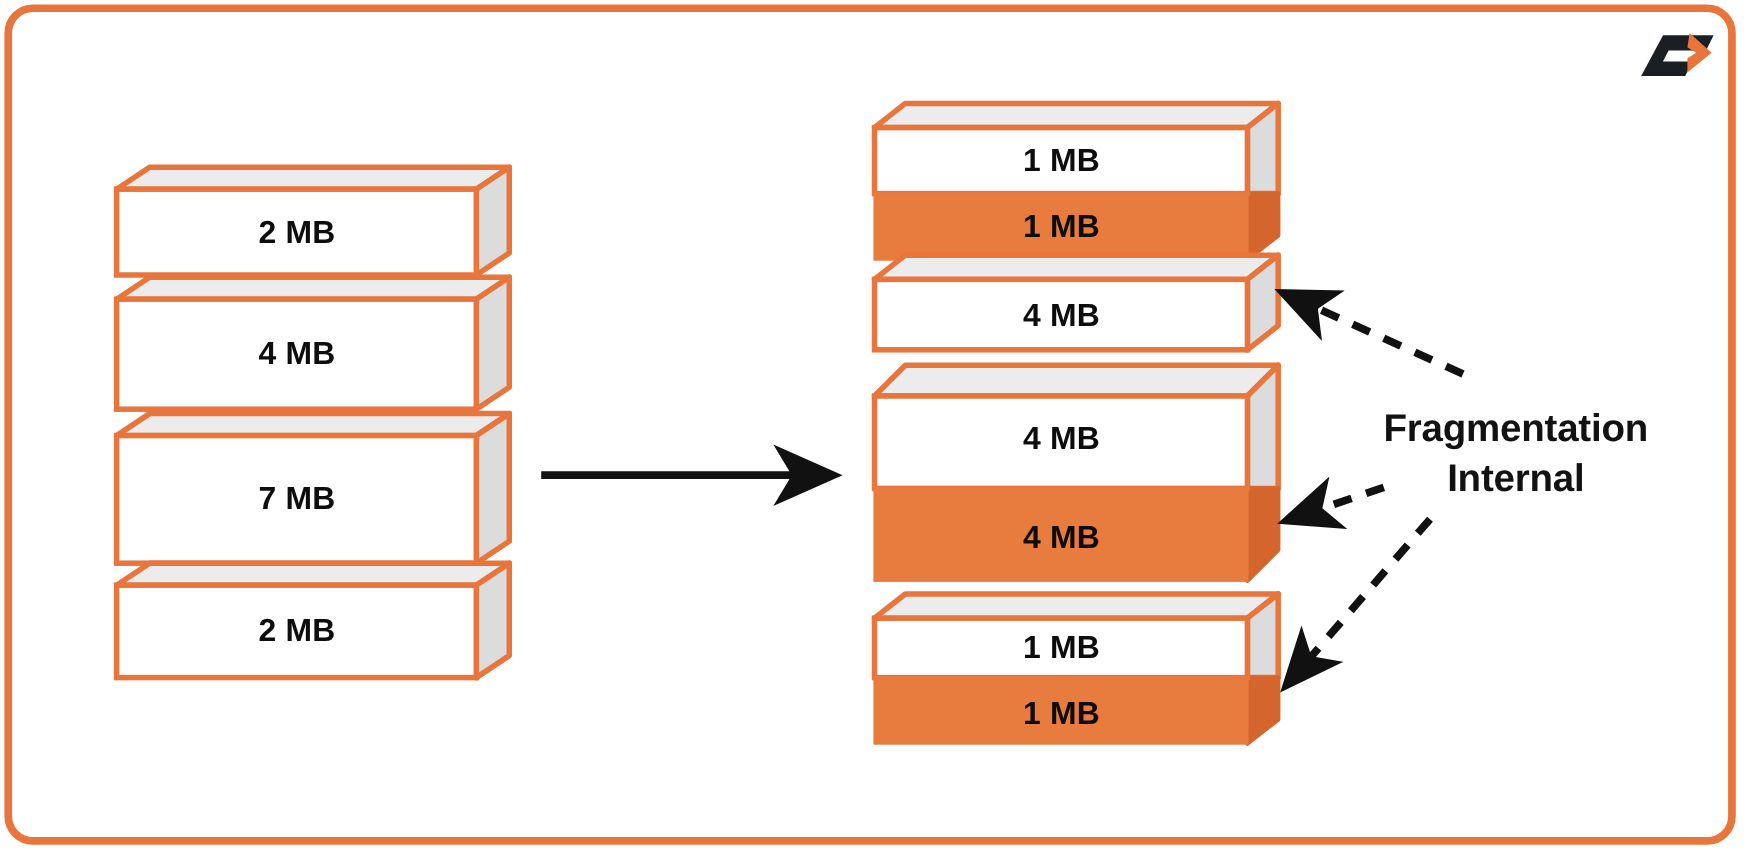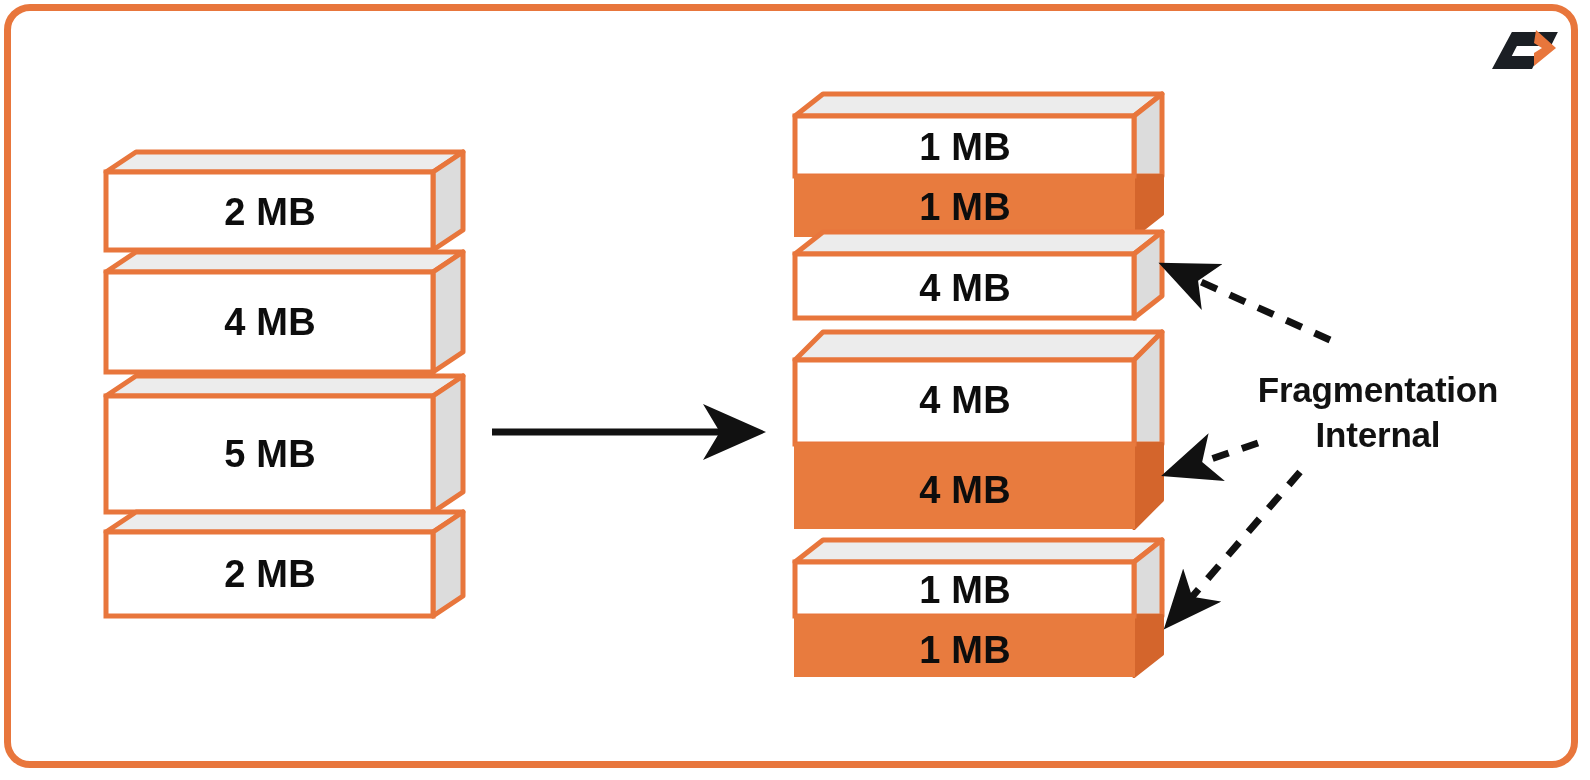--- a/index.html
+++ b/index.html
@@ -48,21 +48,21 @@
     width: 300px;
     text-align: center;
     font-size: 35px;
     font-weight: bold;
     line-height: 1.28;
     color: #121212;
     letter-spacing: -0.2px;
   }
   .blk-label {
     position: absolute;
-    font-size: 38px;
+    font-size: 29px;
     font-weight: bold;
     color: #0d0d0d;
     white-space: nowrap;
     transform: translate(-50%, -50%);
     letter-spacing: 0.2px;
   }
 </style>
 </head>
 <body>
 
@@ -143,21 +143,21 @@
       <rect x="795" y="616" width="339" height="60" fill="#E87B3E" stroke="#E87B3E" stroke-width="2"></rect>
     </g>
 
     <line x1="1330" y1="340" x2="1170" y2="268" stroke="#111111" stroke-width="7" stroke-dasharray="17 14" marker-end="url(#dashArrow)"></line>
     <line x1="1258" y1="443" x2="1173" y2="472" stroke="#111111" stroke-width="7" stroke-dasharray="17 14" marker-end="url(#dashArrow)"></line>
     <line x1="1300" y1="472" x2="1172" y2="620" stroke="#111111" stroke-width="7" stroke-dasharray="17 14" marker-end="url(#dashArrow)"></line>
   </svg>
 
   <div class="blk-label" style="left:270px; top:212px;">2 MB</div>
   <div class="blk-label" style="left:270px; top:322px;">4 MB</div>
-  <div class="blk-label" style="left:270px; top:454px;">5 MB</div>
+  <div class="blk-label" style="left:270px; top:454px;">7 MB</div>
   <div class="blk-label" style="left:270px; top:574px;">2 MB</div>
 
   <div class="blk-label" style="left:965px; top:147px;">1 MB</div>
   <div class="blk-label" style="left:965px; top:207px;">1 MB</div>
 
   <div class="blk-label" style="left:965px; top:288px;">4 MB</div>
 
   <div class="blk-label" style="left:965px; top:400px;">4 MB</div>
   <div class="blk-label" style="left:965px; top:490px;">4 MB</div>
 

